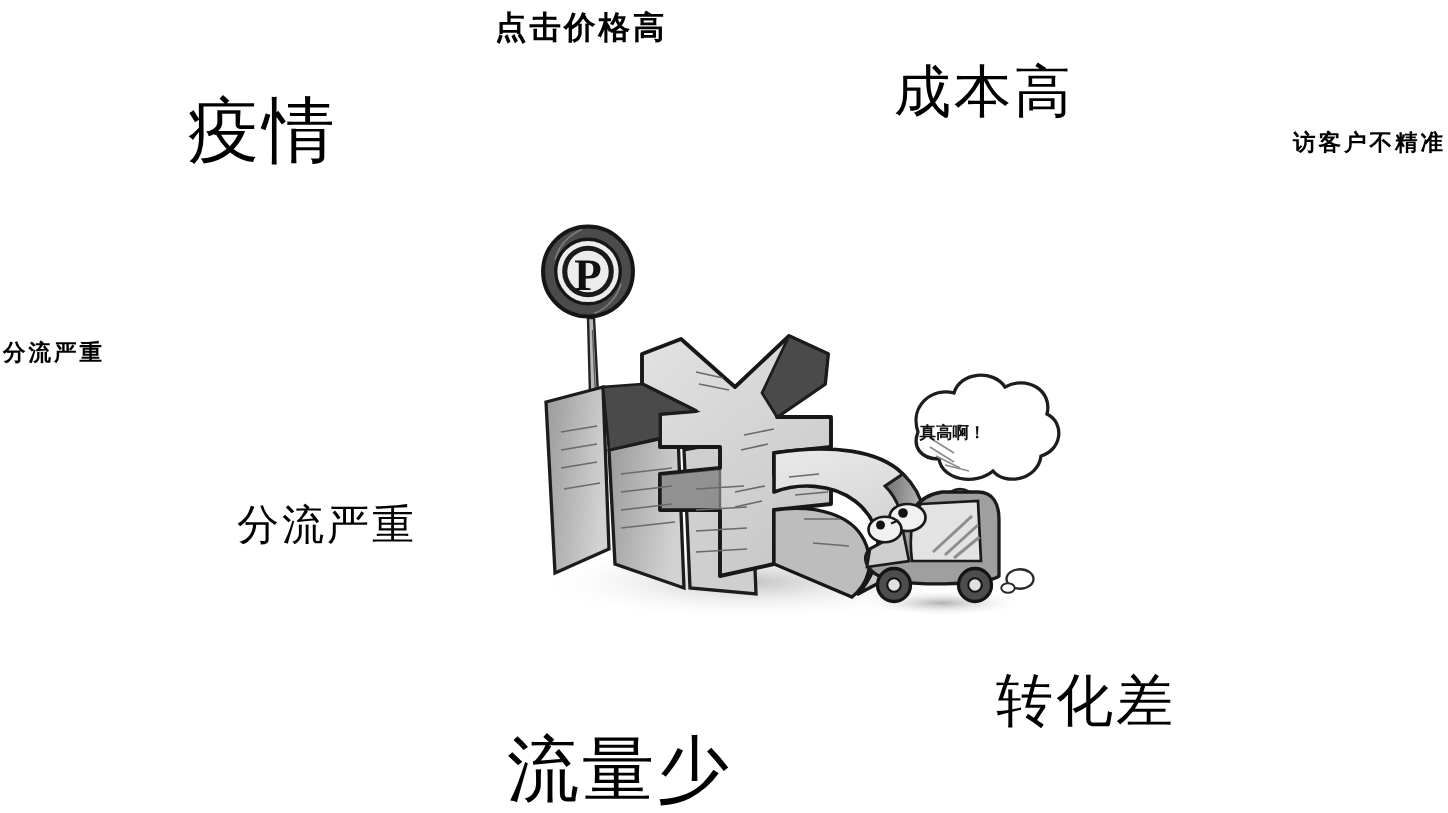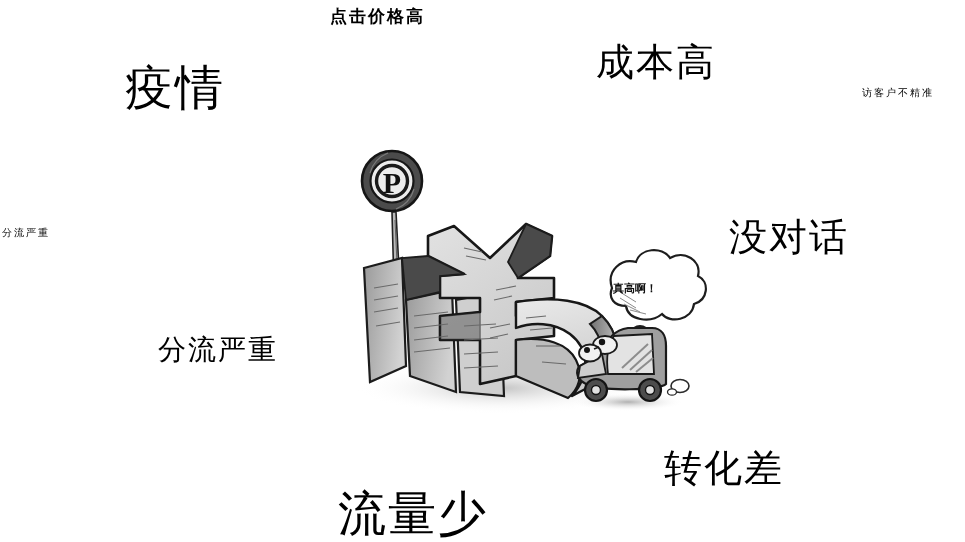--- a/index.html
+++ b/index.html
@@ -19,22 +19,22 @@
   .label {
     position: absolute;
     white-space: nowrap;
     color: #000;
     line-height: 1;
     letter-spacing: 1px;
   }
   .lbl-xl   { font-size: 48px; letter-spacing: 2px; }
   .lbl-lg   { font-size: 38px; letter-spacing: 2px; }
   .lbl-md   { font-size: 28px; letter-spacing: 2px; }
-  .lbl-sm   { font-size: 17px; letter-spacing: 2px; font-weight: 600; }
-  .lbl-xs   { font-size: 10px; letter-spacing: 2px; font-weight: 400; }
+  .lbl-sm   { font-size: 21px; letter-spacing: 2px; font-weight: 600; }
+  .lbl-xs   { font-size: 15px; letter-spacing: 2px; font-weight: 700; }
 
   #illustration {
     position: absolute;
     left: 340px;
     top: 140px;
     width: 370px;
     height: 285px;
   }
   #illustration svg { display: block; width: 100%; height: 100%; }
 
@@ -57,21 +57,20 @@
   <div class="label lbl-sm" style="left:330px; top:8px;">点击价格高</div>
 
   <div class="label lbl-xl" style="left:125px; top:64px;">疫情</div>
 
   <div class="label lbl-lg" style="left:596px; top:43px;font-family:Liberation Serif, serif;">成本高</div>
 
   <div class="label lbl-xs" style="left:862px; top:88px;">访客户不精准</div>
 
   <div class="label lbl-xs" style="left:2px; top:228px;">分流严重</div>
 
-  <div class="label lbl-lg" style="left:729px; top:218px;">没对话</div>
 
   <div class="label lbl-md" style="left:158px; top:336px;">分流严重</div>
 
   <div class="label lbl-lg" style="left:664px; top:449px;">转化差</div>
 
   <div class="label lbl-xl" style="left:338px; top:490px;">流量少</div>
 
   <div id="illustration">
     <svg viewBox="0 0 370 285" xmlns="http://www.w3.org/2000/svg">
       <defs>

